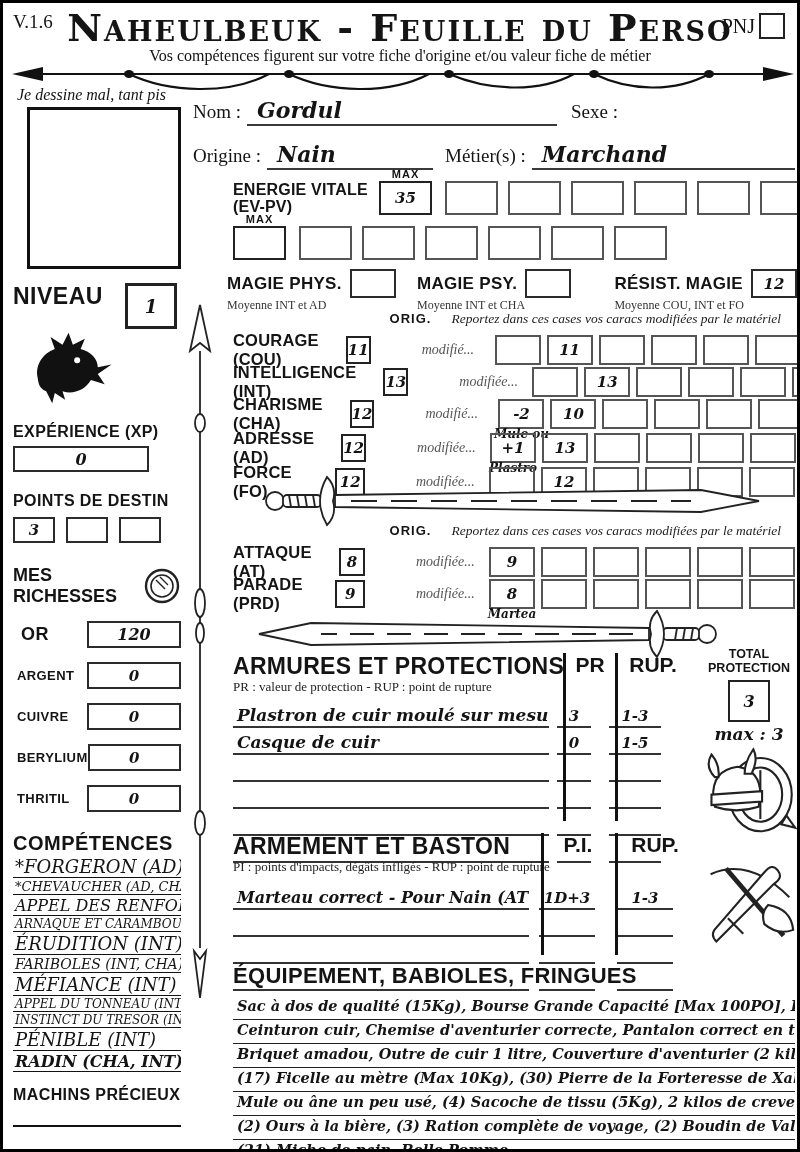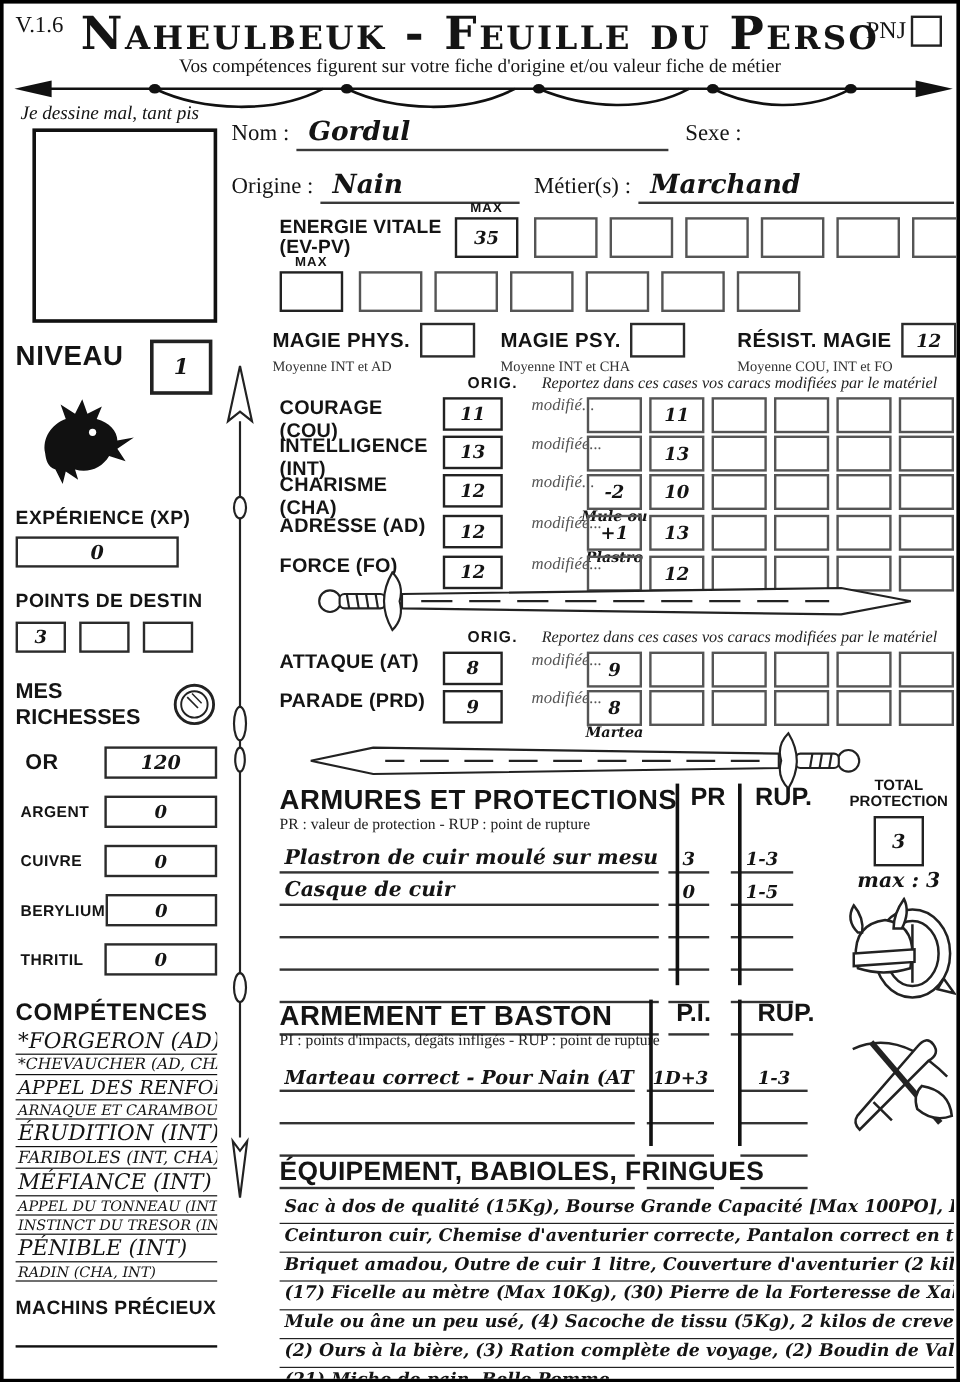--- a/index.html
+++ b/index.html
@@ -43,21 +43,21 @@
   .skill:nth-child(1){font-size:18px;}
   .skill:nth-child(2){font-size:13px;}
   .skill:nth-child(3){font-size:16px;}
   .skill:nth-child(4){font-size:12px;}
   .skill:nth-child(5){font-size:18px;}
   .skill:nth-child(6){font-size:14px;}
   .skill:nth-child(7){font-size:18px;}
   .skill:nth-child(8){font-size:12px;}
   .skill:nth-child(9){font-size:12px;}
   .skill:nth-child(10){font-size:18px;}
-  .skill:nth-child(11){font-size:12px;}
+  .skill:nth-child(11){font-size:16px;font-weight:bold;}
   .machins-head{margin-top:14px;font-size:16px;font-weight:bold;letter-spacing:.4px;}
   .mline{height:21px;border-bottom:2px solid #111;}
   .spear-v{position:absolute;left:177px;top:300px;}
   
   .main{position:absolute;left:188px;top:88px;width:606px;height:1062px;}
   .id-row{position:absolute;left:2px;right:2px;display:flex;align-items:center;}
   .id-label{font-size:19px;white-space:nowrap;padding-right:6px;}
   .id-val{border-bottom:2px solid #3a3a3a;font-size:22px;padding:0 0 1px 10px;box-sizing:border-box;}
   
   .energy-row{position:absolute;left:42px;display:flex;align-items:center;}
@@ -70,21 +70,21 @@
   .magic{position:absolute;left:36px;right:0;display:flex;}
   .mgroup{display:flex;flex-direction:column;}
   .mrow{display:flex;align-items:center;gap:8px;}
   .mlabel{font-size:17px;font-weight:bold;letter-spacing:.3px;}
   .mbox{width:46px;height:29px;}
   .mhint{font-size:12px;font-family:"Liberation Serif",serif;color:#333;margin-top:0px;}
   
   .grid-head{position:absolute;left:42px;right:2px;display:flex;font-size:13px;}
   .orig-tag{width:55px;margin-left:150px;text-align:center;font-weight:bold;letter-spacing:1px;}
   .report-hint{flex:1;text-align:right;font-family:"Liberation Serif",serif;font-style:italic;font-size:13.5px;color:#222;padding-right:14px;}
-  .stat-row{position:absolute;left:42px;right:2px;display:flex;align-items:flex-start;}
+  .stat-row{position:absolute;left:42px;right:2px;display:flex;align-items:center;gap:27px;}
   .stat-label{width:150px;font-size:16.5px;font-weight:bold;letter-spacing:.2px;}
   .orig-box{width:55px;height:28px;border:2.5px solid #222;}
   .mod-label{width:62px;font-family:"Liberation Serif",serif;font-style:italic;font-size:14px;color:#555;padding-left:24px;box-sizing:border-box;}
   .cells{display:flex;gap:6px;margin-left:8px;flex:1;}
   .cell{width:42px;height:26px;border:2px solid #555;position:relative;display:flex;align-items:center;justify-content:center;}
   .cell-note{position:absolute;top:100%;left:50%;transform:translateX(-50%);font-size:12px;white-space:nowrap;font-family:"DejaVu Serif",serif;font-style:italic;font-weight:bold;}
   .hw-num{font-size:15px;}
   .hw [data-tone], .hw-num[data-tone]{color:inherit;}
   [data-tone="neg"]{color:#a51313;}
   [data-tone="pos"]{color:#157a15;}

